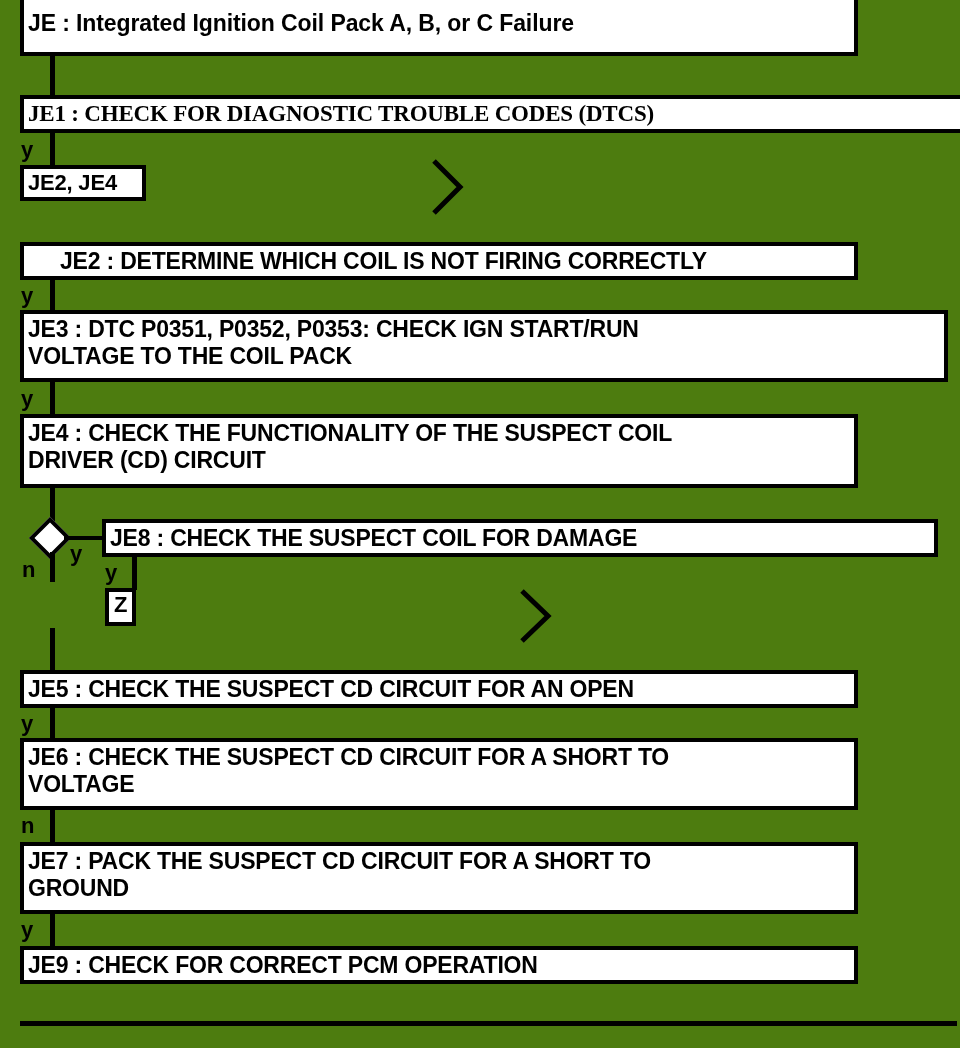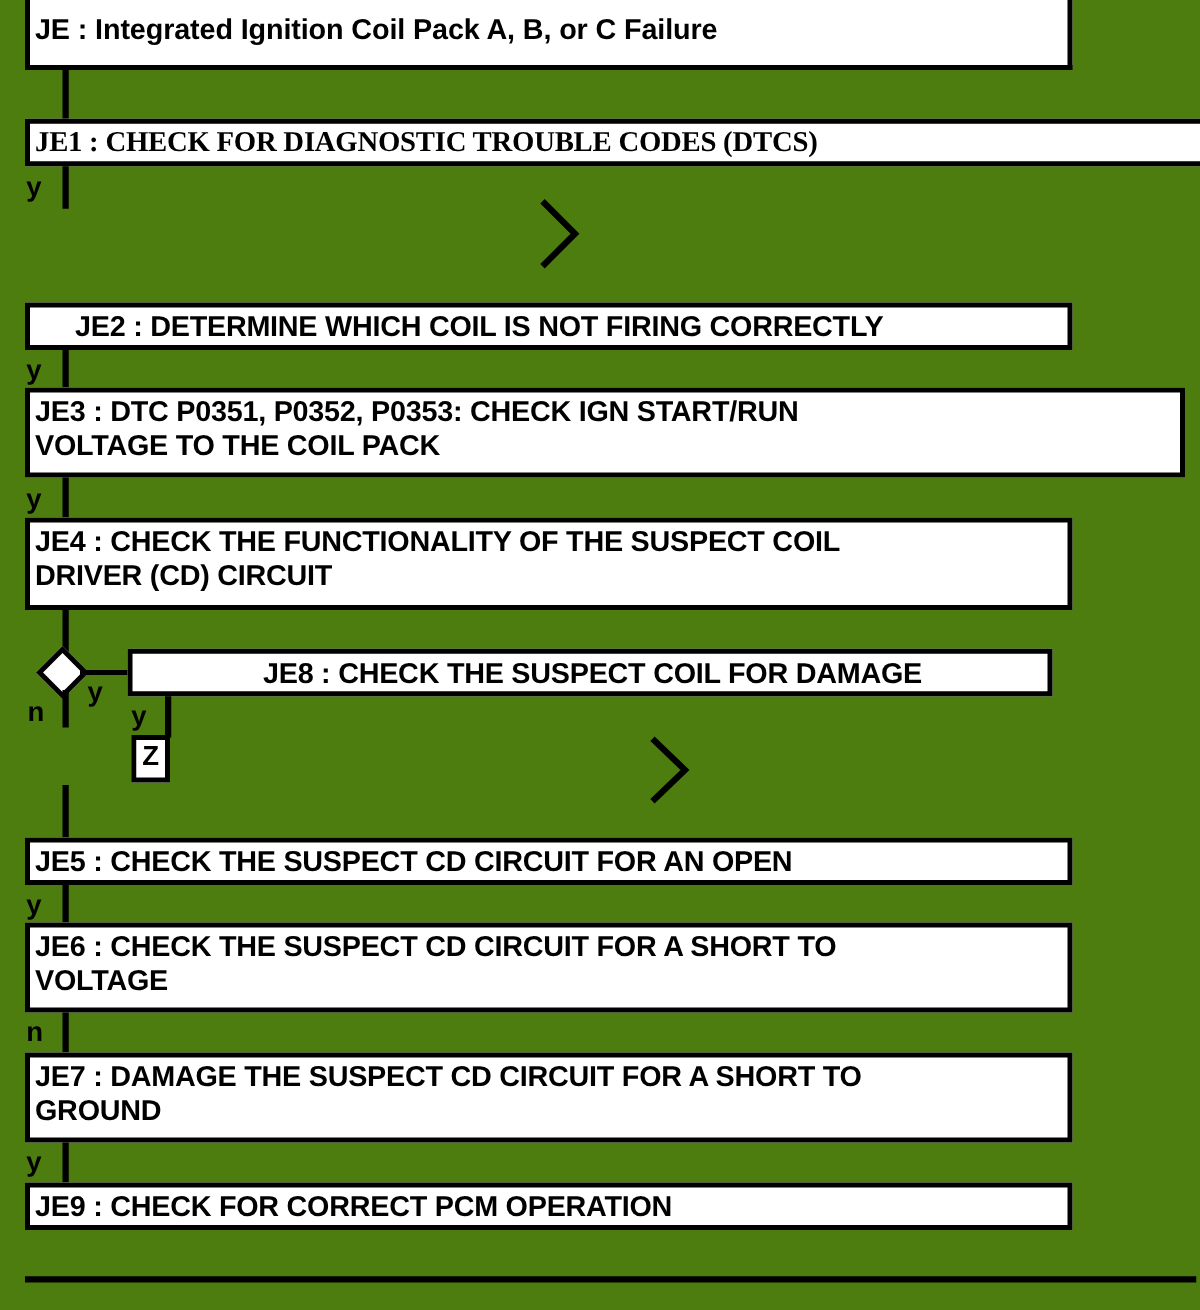--- a/index.html
+++ b/index.html
@@ -105,20 +105,21 @@
 
   <div class="node title-node" style="left:20px; top:-6px; width:838px; height:62px; border-top-color:#ffffff; padding-top:12px;">JE : Integrated Ignition Coil Pack A, B, or C Failure</div>
 
   <div class="vline" style="left:50px; top:55px; width:5px; height:40px;"></div>
 
   <div class="node" style="left:20px; top:95px; width:948px; height:38px;font-family:Liberation Serif, serif;">JE1 : CHECK FOR DIAGNOSTIC TROUBLE CODES (DTCS)</div>
 
   <div class="vline" style="left:50px; top:133px; width:5px; height:34px;"></div>
   <div class="branch-label" style="left:21px; top:139px;">y</div>
 
+  <div class="node small" style="left:20px; top:165px; width:126px; height:36px;">JE2, JE4</div>
 
   <div class="chevron" style="left:430px; top:158px;">
     <svg width="36" height="58" viewBox="0 0 36 58" aria-hidden="true">
       <path d="M4 3 L30 29 L4 55" fill="none" stroke="#000000" stroke-width="5"></path>
     </svg>
   </div>
 
   <div class="node" style="left:20px; top:242px; width:838px; height:38px;padding-left:36px;">JE2 : DETERMINE WHICH COIL IS NOT FIRING CORRECTLY</div>
 
   <div class="vline" style="left:50px; top:280px; width:5px; height:30px;"></div>
@@ -137,21 +138,21 @@
 
   <div class="diamond" style="left:35px; top:523px;"></div>
 
   <div class="hline" style="left:64px; top:536px; width:42px;"></div>
 
   <div class="vline" style="left:50px; top:552px; width:5px; height:30px;"></div>
 
   <div class="branch-label" style="left:22px; top:559px;">n</div>
   <div class="branch-label" style="left:70px; top:543px;">y</div>
 
-  <div class="node" style="left:102px; top:519px; width:740px; height:38px;text-align:center;">JE8 : CHECK THE SUSPECT COIL FOR DAMAGE</div>
+  <div class="node" style="left:102px; top:519px; width:836px; height:38px;">JE8 : CHECK THE SUSPECT COIL FOR DAMAGE</div>
 
   <div class="vline" style="left:132px; top:557px; width:5px; height:33px;"></div>
   <div class="branch-label" style="left:105px; top:562px;">y</div>
 
   <div class="node tiny" style="left:105px; top:588px; width:31px; height:38px;">Z</div>
 
   <div class="chevron" style="left:518px; top:588px;">
     <svg width="36" height="56" viewBox="0 0 36 56" aria-hidden="true">
       <path d="M4 3 L30 28 L4 53" fill="none" stroke="#000000" stroke-width="5"></path>
     </svg>
@@ -163,21 +164,21 @@
 
   <div class="vline" style="left:50px; top:708px; width:5px; height:30px;"></div>
   <div class="branch-label" style="left:21px; top:713px;">y</div>
 
   <div class="node" style="left:20px; top:738px; width:838px; height:72px;">JE6 : CHECK THE SUSPECT CD CIRCUIT FOR A SHORT TO
 VOLTAGE</div>
 
   <div class="vline" style="left:50px; top:810px; width:5px; height:32px;"></div>
   <div class="branch-label" style="left:21px; top:815px;">n</div>
 
-  <div class="node" style="left:20px; top:842px; width:838px; height:72px;">JE7 : DAMAGE THE SUSPECT CD CIRCUIT FOR A SHORT TO
+  <div class="node" style="left:20px; top:842px; width:838px; height:72px;">JE7 : PACK THE SUSPECT CD CIRCUIT FOR A SHORT TO
 GROUND</div>
 
   <div class="vline" style="left:50px; top:914px; width:5px; height:32px;"></div>
   <div class="branch-label" style="left:21px; top:919px;">y</div>
 
   <div class="node" style="left:20px; top:946px; width:838px; height:38px;">JE9 : CHECK FOR CORRECT PCM OPERATION</div>
 
   <div class="rule" style="left:20px; top:1021px; width:937px;"></div>
 
 </div>

